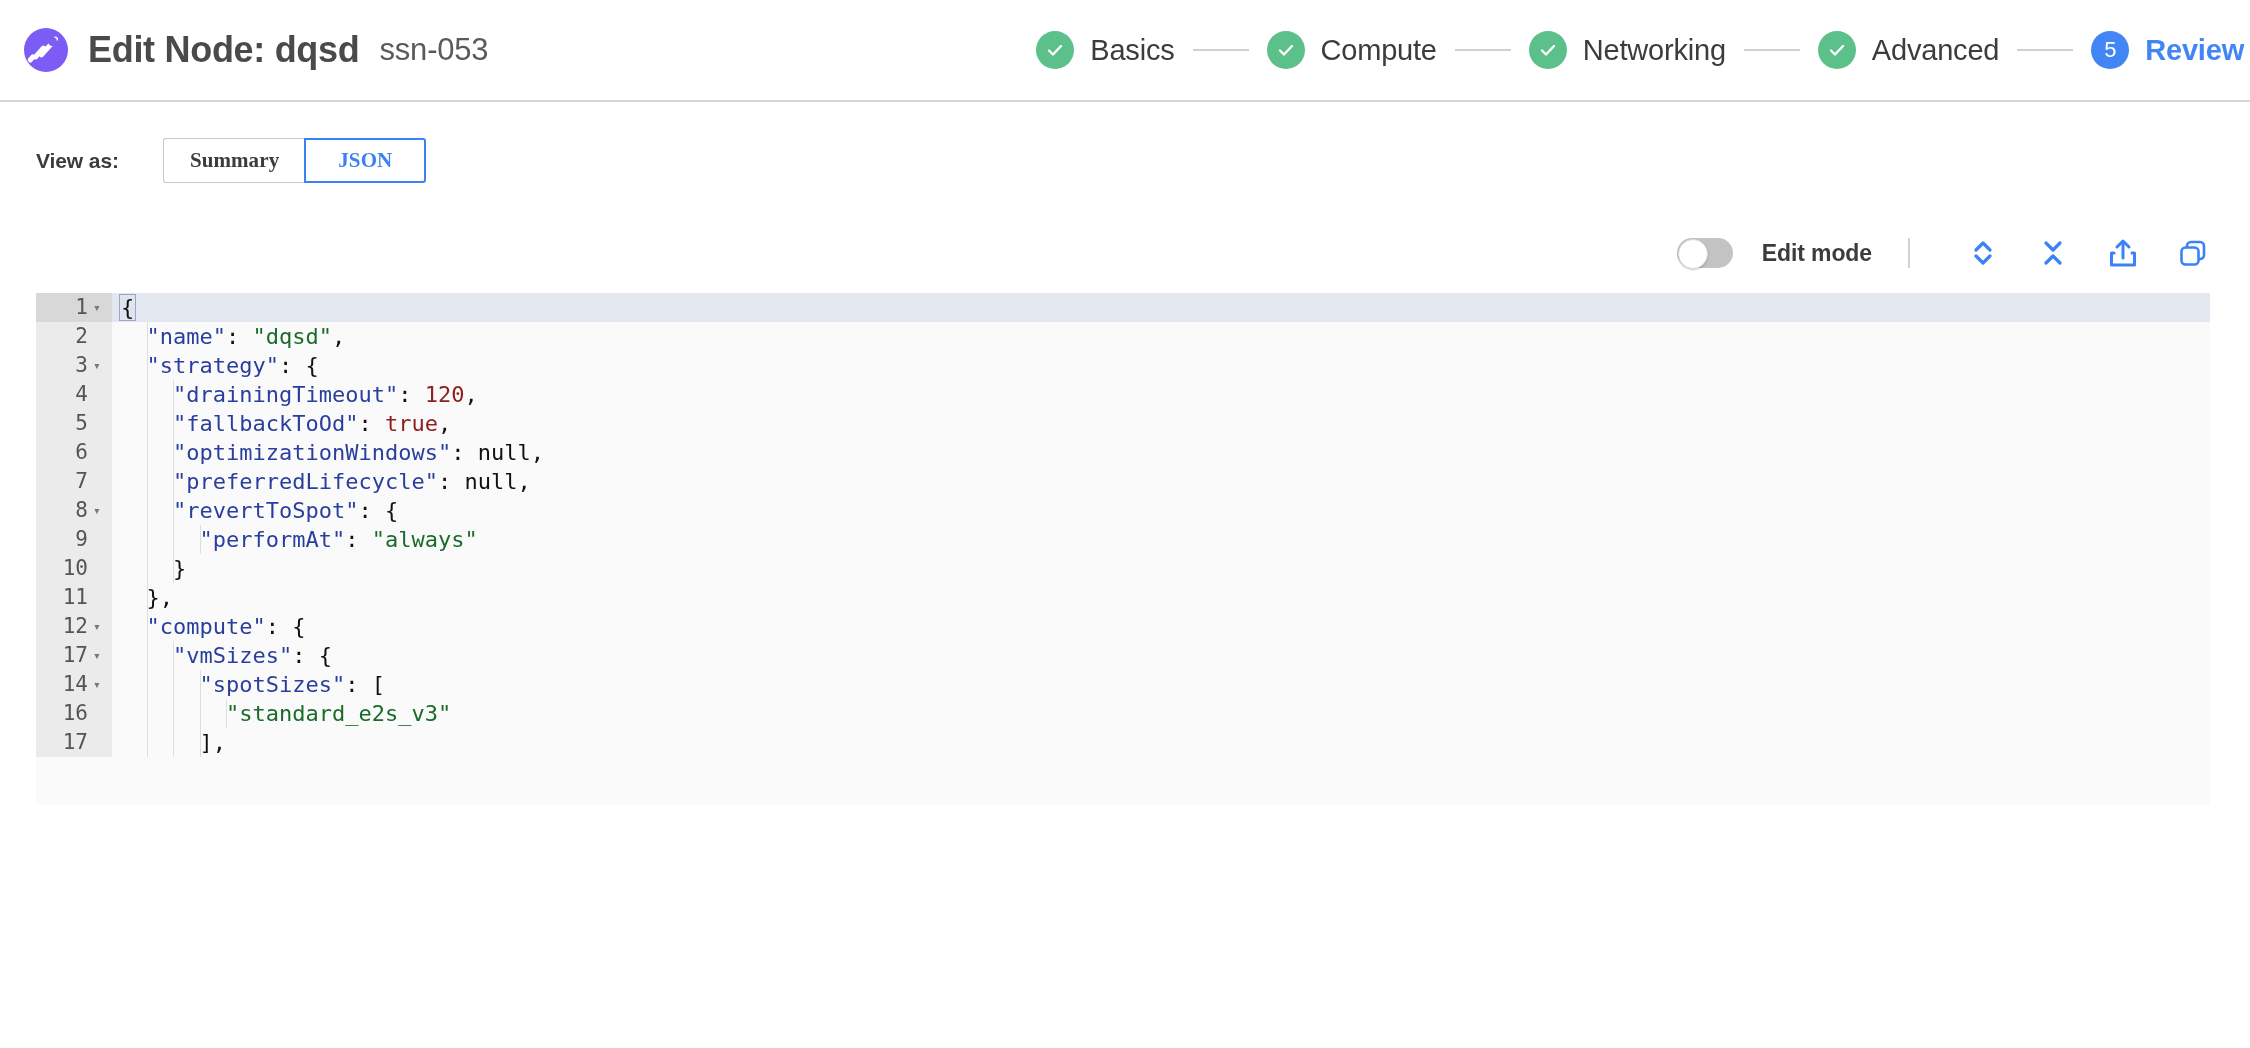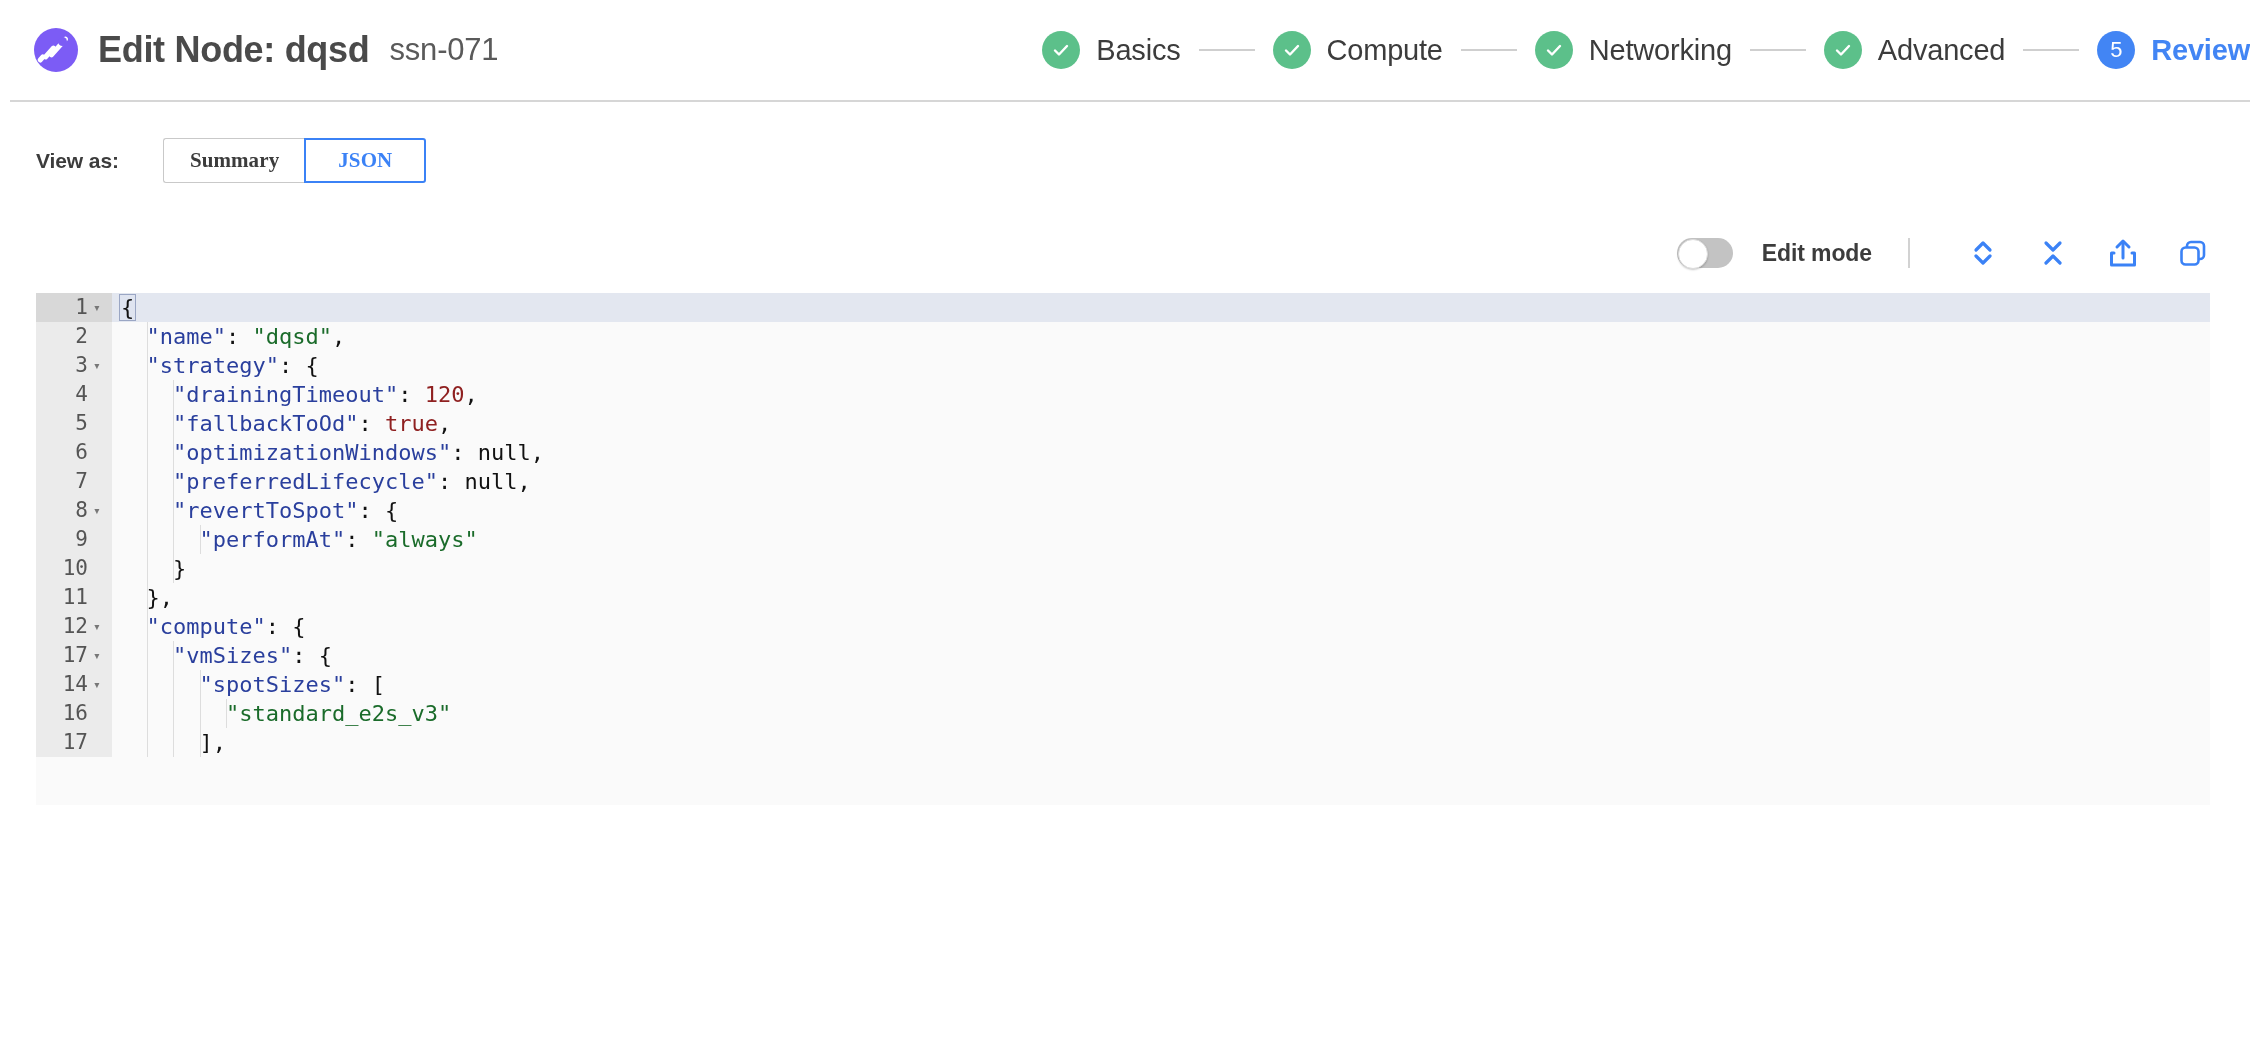--- a/index.html
+++ b/index.html
@@ -18,21 +18,20 @@
   }
 
   
   .header {
     position: relative;
     height: 100px;
     border-bottom: 2px solid #d6d6d6;
     display: flex;
     align-items: center;
     overflow: hidden;
-    margin-left: 10px;
   }
   .brand {
     display: flex;
     align-items: center;
     flex: 0 0 auto;
     padding-left: 24px;
     overflow: hidden;
     max-width: 650px;
   }
   .logo {
@@ -77,21 +76,21 @@
     white-space: nowrap;
     letter-spacing: -0.2px;
   }
 
   
   .stepper {
     display: flex;
     align-items: center;
     flex: 1 1 auto;
     justify-content: flex-end;
-    padding-right: 0;
+    padding-right: 6px;
     min-width: 0;
   }
   .step {
     display: flex;
     align-items: center;
     flex: 0 0 auto;
   }
   .step-badge {
     width: 38px;
     height: 38px;
@@ -294,21 +293,21 @@
 <div class="header">
 
   <div class="brand">
     <div class="logo">
       <span class="streak s1"></span>
       <span class="streak s2"></span>
       <span class="streak s3"></span>
       <span class="hole"></span>
     </div>
     <div class="page-title">Edit Node: dqsd</div>
-    <div class="node-id">ssn-071</div>
+    <div class="node-id">ssn-053</div>
   </div>
 
   <div class="stepper">
 
     <div class="step">
       <div class="step-badge done">
         <svg width="22" height="22" viewBox="0 0 22 22">
             <path d="M5 11.5 L9 15.5 L17 7" fill="none" stroke="#ffffff" stroke-width="2.4" stroke-linecap="round" stroke-linejoin="round"></path>
           </svg>
       </div>

